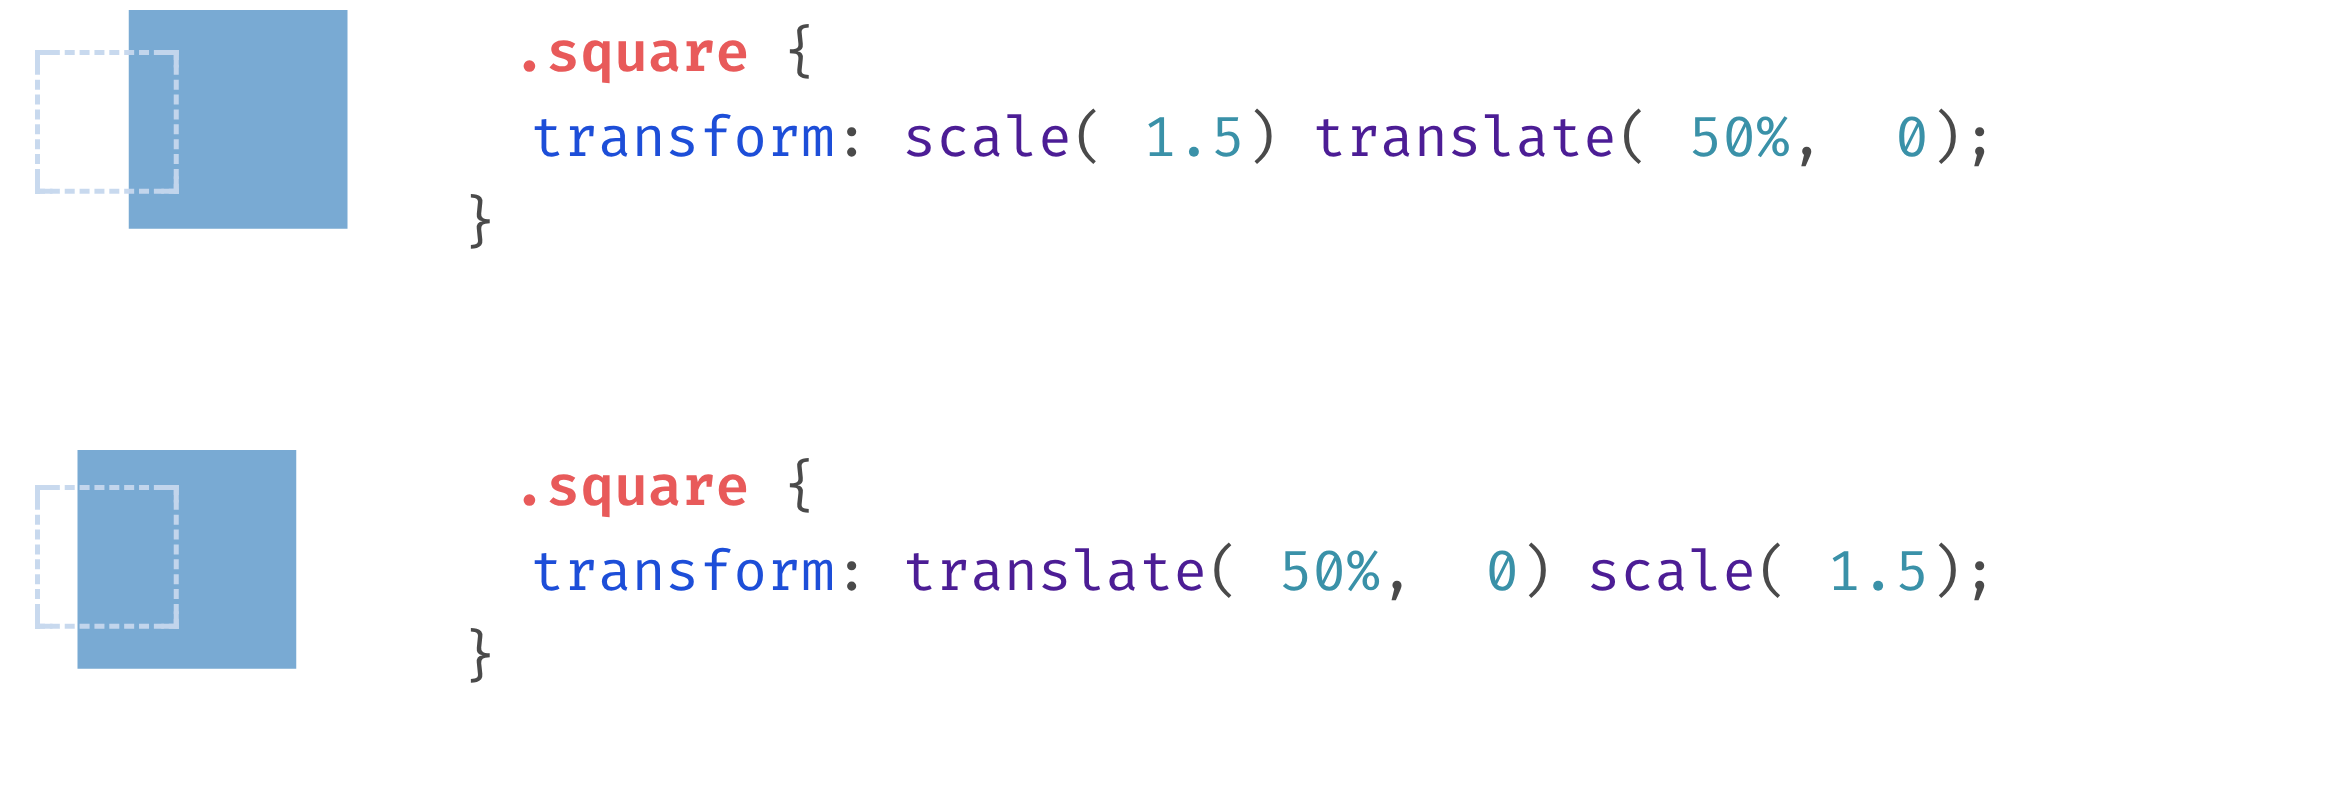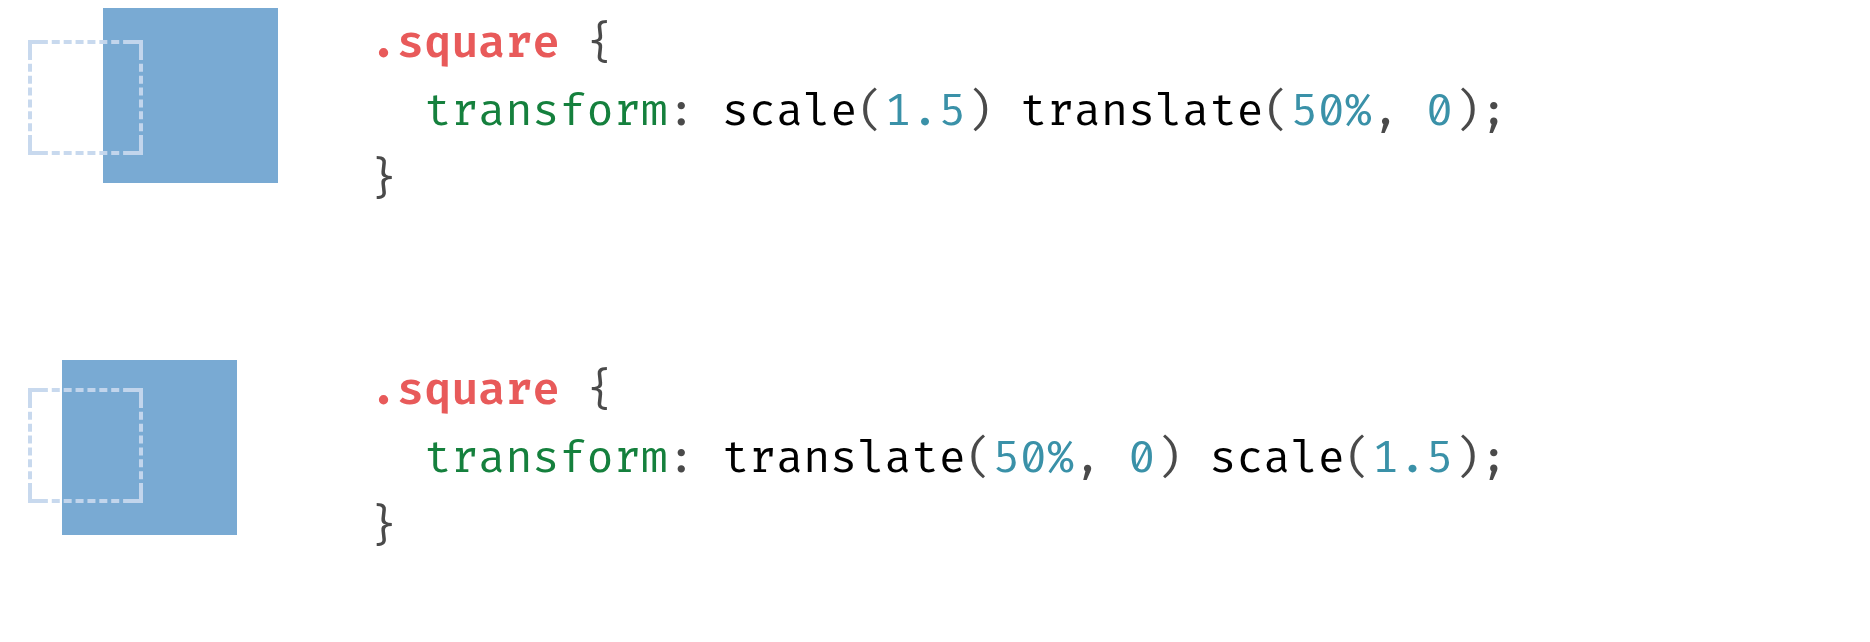--- a/index.html
+++ b/index.html
@@ -75,25 +75,25 @@
     position: absolute;
     left: 370px;
     font-size: 44px;
     line-height: 1.55;
     color: #4a4a4a;
     white-space: pre;
   }
   .code-1 { top: 10px; }
   .code-2 { top: 357px; }
 
-  .sel   { color: #e85a5a; font-weight: 600; }
+  .sel   { color: #e85a5a; font-weight: 600; margin-left: 40px; }
   .punct { color: #4a4a4a; }
-  .prop  { color: #15803d; }
-  .func  { color: #000000; }
-  .num   { color: #3a91a8; }
+  .prop  { color: #1d4ed8; }
+  .func  { color: #4c1d95; }
+  .num   { color: #3a91a8; margin-left: 30px; }
 </style>
 </head>
 <body>
 
 <div class="page">
 
   <div class="demo demo-1">
     <div class="solid-square"></div>
     <div class="dashed-box">
       <div class="corner tl"></div>

